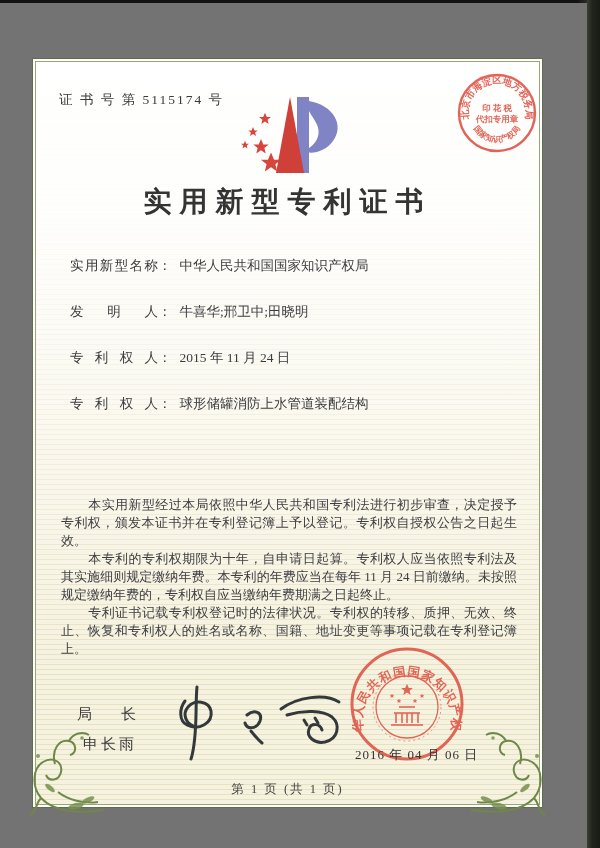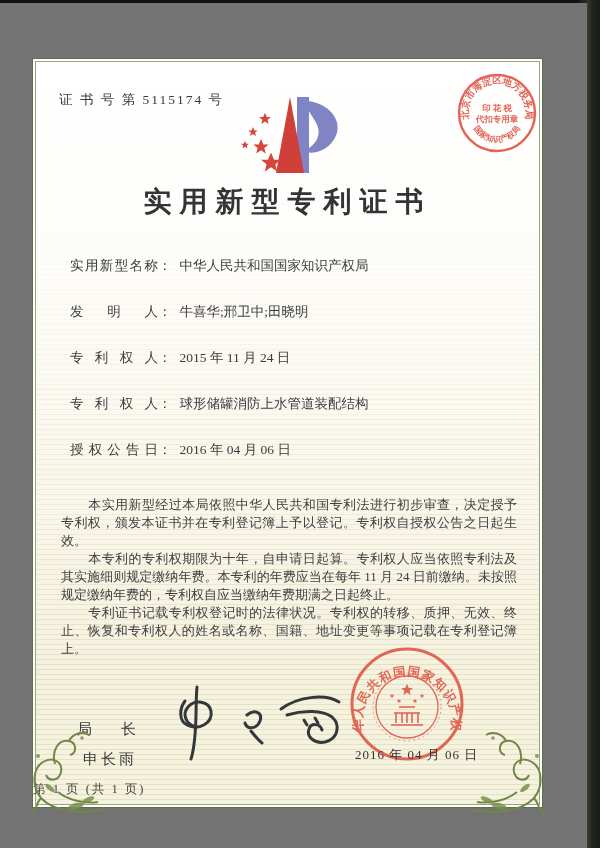--- a/index.html
+++ b/index.html
@@ -28,28 +28,28 @@
 
   .fields{position:absolute;left:28px;top:198px;}
   .field-row{margin-bottom:28px;font-size:13.5px;color:#3c3c3f;white-space:nowrap;}
   .field-label{display:inline-block;width:88px;text-align:justify;text-align-last:justify;color:#3c3c3f;margin-left:9px;}
   .field-colon{display:inline-block;margin-right:8px;}
 
   .paras{position:absolute;left:28px;top:437px;width:456px;font-size:13px;line-height:18px;
     color:#3e3e41;text-align:justify;}
   .paras p{margin:0;text-indent:2.1em;}
 
-  .signer{position:absolute;left:44px;top:646px;font-size:15px;color:#39393b;margin-top:15px;}
+  .signer{position:absolute;left:44px;top:646px;font-size:15px;color:#39393b;}
   .signer div{letter-spacing:7px;}
   .signer .name{margin-top:11px;letter-spacing:3px;text-align:center;}
 
   .signature{position:absolute;left:122px;top:620px;}
   .agency-seal{position:absolute;left:316px;top:586px;}
   .seal-date{position:absolute;left:322px;top:687px;font-size:13px;letter-spacing:1px;color:#333336;white-space:nowrap;}
-  .footer{position:absolute;left:0;top:722px;width:100%;text-align:left;font-size:12.5px;letter-spacing:2px;color:#45453f;}
+  .footer{position:absolute;left:0;top:722px;width:100%;text-align:center;font-size:12.5px;letter-spacing:2px;color:#45453f;}
 
   .tax-stamp{position:absolute;left:423px;top:13px;opacity:.92;}
   .flourish-left{position:absolute;left:-9px;bottom:-11px;}
   .flourish-right{position:absolute;right:-9px;bottom:-11px;transform:scaleX(-1);}
 </style>
 </head>
 <body>
 
 <div id="photo">
 
@@ -103,23 +103,20 @@
         <span class="field-label">实用新型名称</span><span class="field-colon">：</span><span>中华人民共和国国家知识产权局</span>
       </div>
       <div class="field-row">
         <span class="field-label">发明人</span><span class="field-colon">：</span><span>牛喜华;邢卫中;田晓明</span>
       </div>
       <div class="field-row">
         <span class="field-label">专利权人</span><span class="field-colon">：</span><span>2015 年 11 月 24 日</span>
       </div>
       <div class="field-row">
         <span class="field-label">专利权人</span><span class="field-colon">：</span><span>球形储罐消防上水管道装配结构</span>
-      </div>
-      <div class="field-row">
-        <span class="field-label">授权公告日</span><span class="field-colon">：</span><span>2016 年 04 月 06 日</span>
       </div>
     </div>
 
     <div class="paras">
       <p>本实用新型经过本局依照中华人民共和国专利法进行初步审查，决定授予专利权，颁发本证书并在专利登记簿上予以登记。专利权自授权公告之日起生效。</p>
       <p>本专利的专利权期限为十年，自申请日起算。专利权人应当依照专利法及其实施细则规定缴纳年费。本专利的年费应当在每年 11 月 24 日前缴纳。未按照规定缴纳年费的，专利权自应当缴纳年费期满之日起终止。</p>
       <p>专利证书记载专利权登记时的法律状况。专利权的转移、质押、无效、终止、恢复和专利权人的姓名或名称、国籍、地址变更等事项记载在专利登记簿上。</p>
     </div>
 
     <div class="signer">

